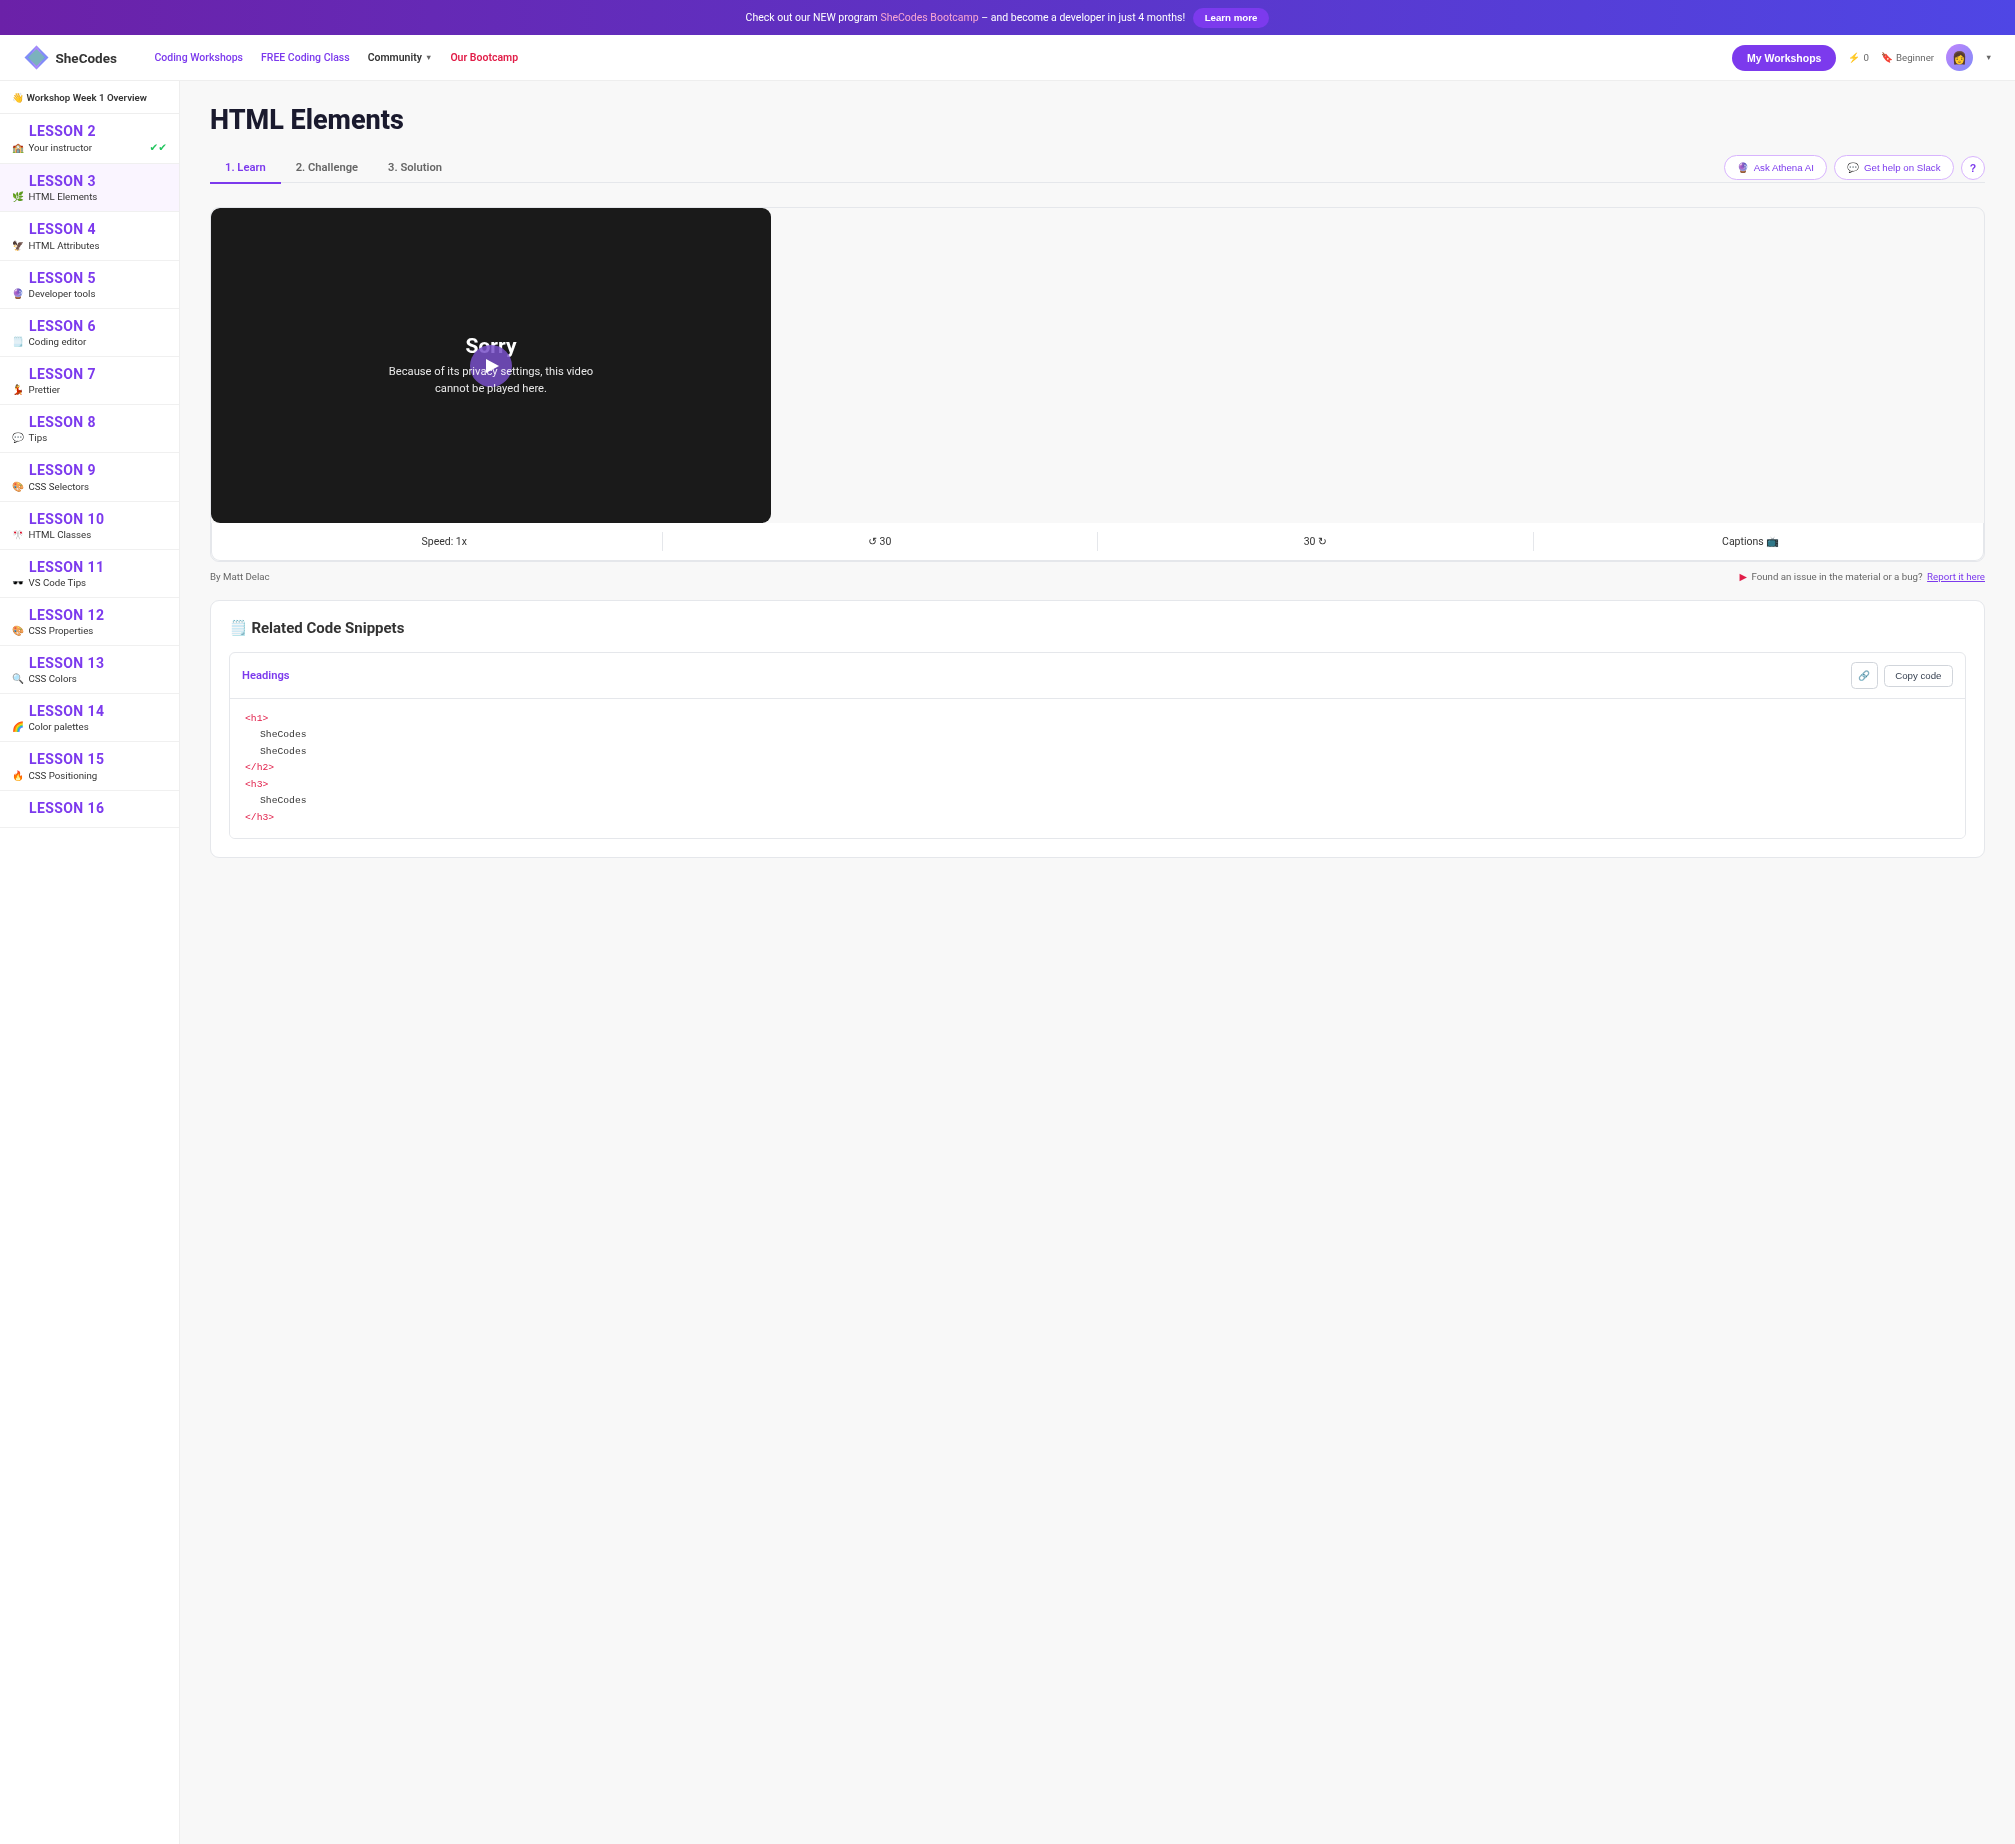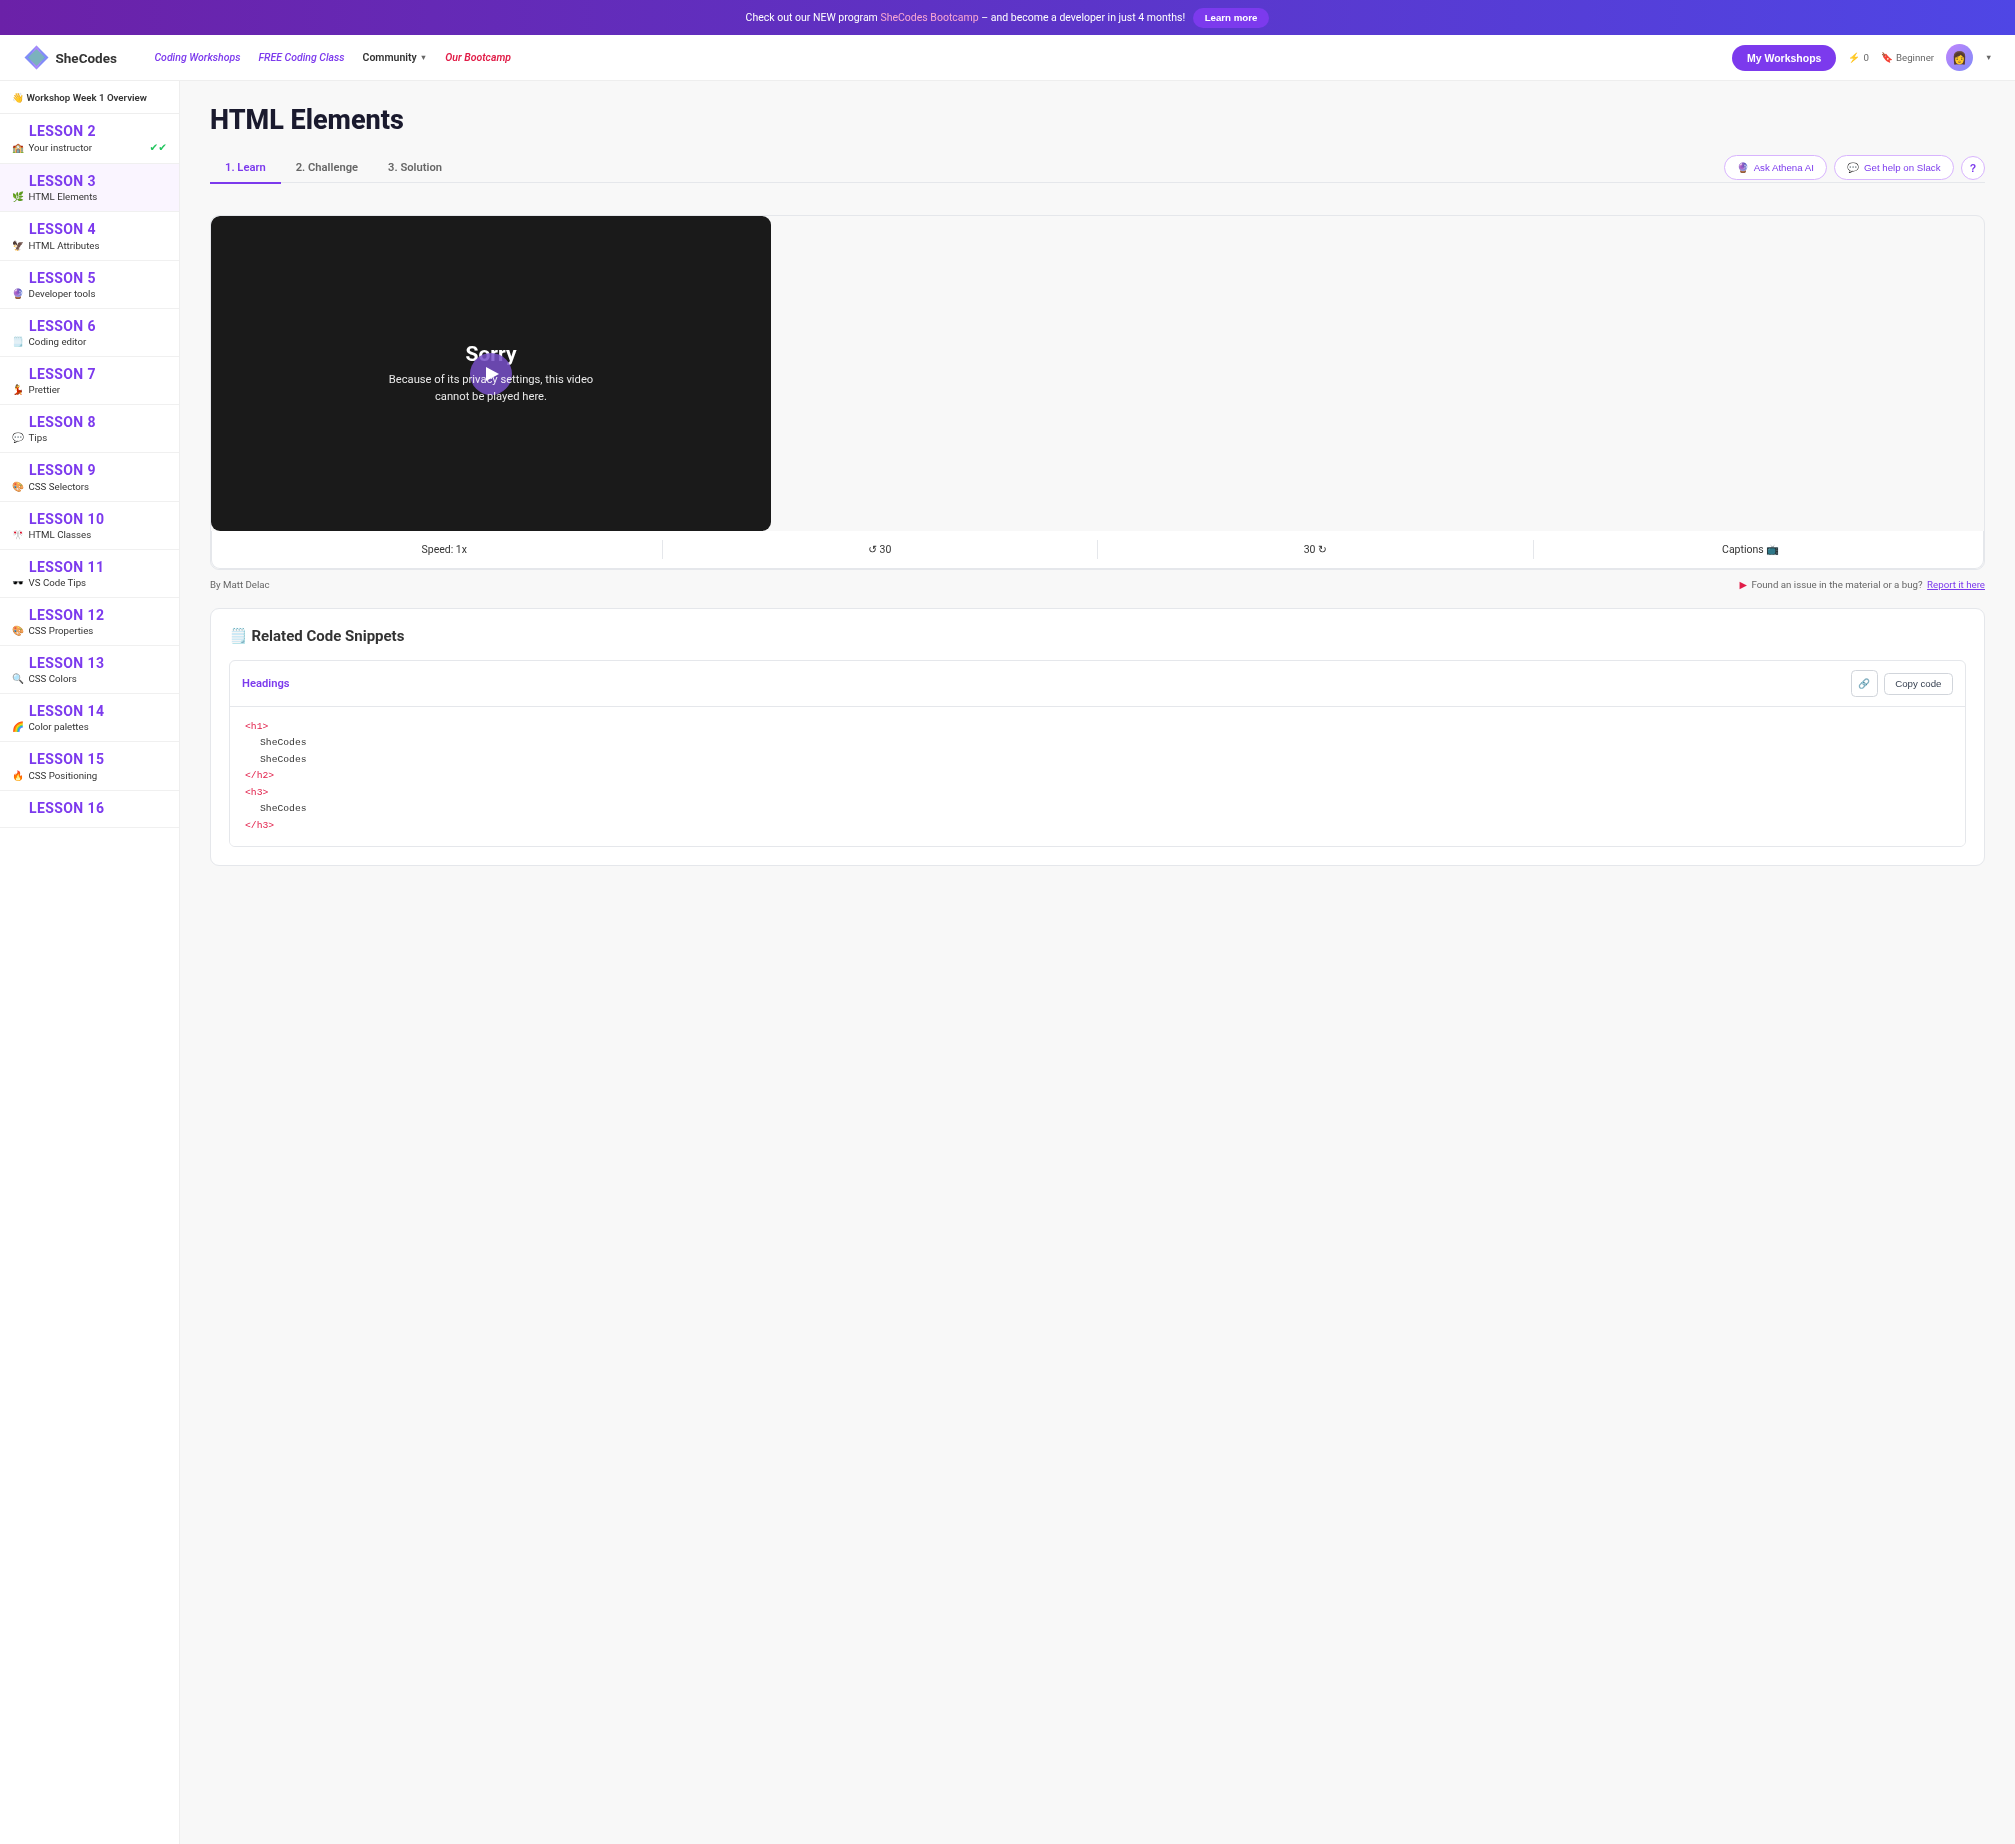--- a/index.html
+++ b/index.html
@@ -60,21 +60,20 @@
       gap: 18px;
       margin-left: 15px;
       flex: 1;
     }
     .nav-link {
       color: #7c3aed;
       text-decoration: none;
       font-size: 10.5px;
       font-weight: 500;
       cursor: pointer;
-      font-style: italic;
     }
     .nav-link.bootcamp { color: #e11d48; font-weight: 600; }
     .community-dropdown {
       display: flex;
       align-items: center;
       gap: 3px;
       cursor: pointer;
       color: #333;
       font-weight: 600;
       font-size: 10.5px;
@@ -188,21 +187,21 @@
       font-size: 27px;
       font-weight: 800;
       color: #1a1a2e;
       margin-bottom: 18px;
     }
 
     
     .tabs-row {
       display: flex;
       align-items: center;
-      margin-bottom: 32px;
+      margin-bottom: 24px;
       border-bottom: 1.5px solid #e5e7eb;
       gap: 0;
     }
     .tab {
       padding: 7.5px 15px;
       font-size: 11.2px;
       font-weight: 600;
       color: #666;
       cursor: pointer;
       border-bottom: 2.2px solid transparent;

